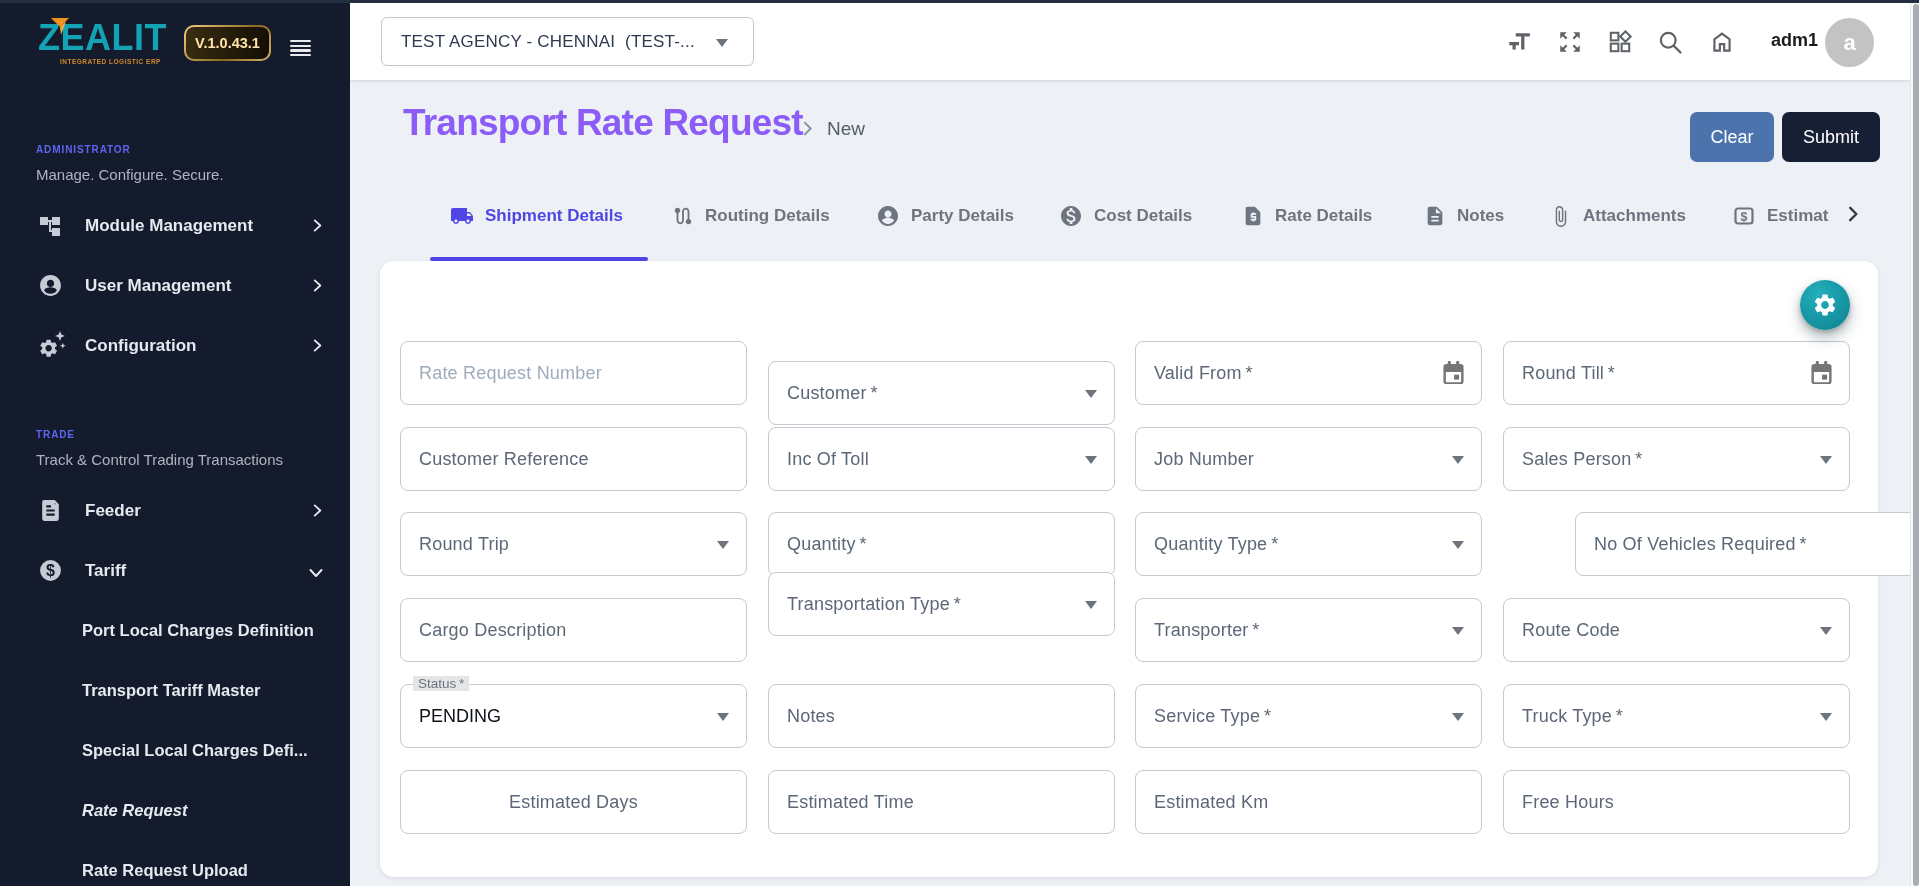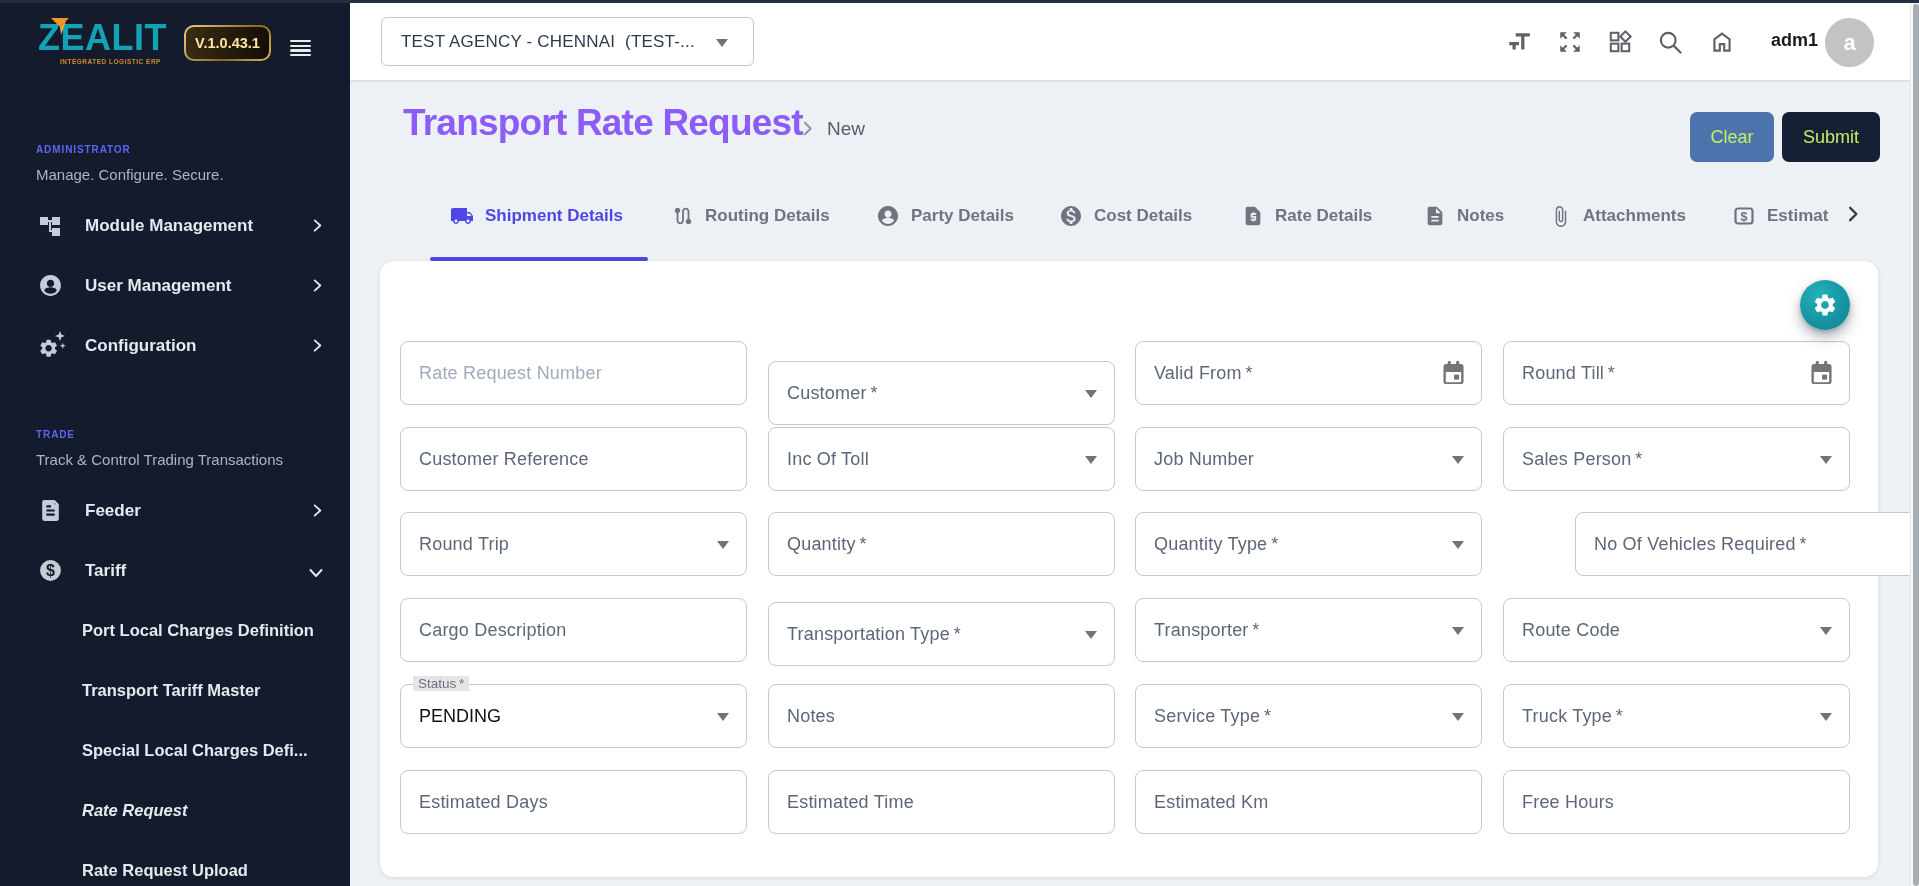--- a/index.html
+++ b/index.html
@@ -25,21 +25,21 @@
   .tri-down { width:0; height:0; border-left:6.5px solid transparent; border-right:6.5px solid transparent;
               border-top:8px solid #6d747e; }
   #adm1 { position:absolute; left:1421px; top:30px; font-size:18px; font-weight:bold; color:#1c1c1c; }
   #avatar { position:absolute; left:1475px; top:18px; width:49px; height:49px; border-radius:50%;
             background:#c3c3c3; color:#ffffff; font-size:22px; font-weight:bold;
             display:flex; align-items:center; justify-content:center; }
 
   
   #h1 { left:403px; top:102px; font-size:37px; font-weight:bold; color:#8b5cf6; letter-spacing:-0.8px; }
   #crumb-new { left:827px; top:118px; font-size:19px; color:#545d69; }
-  .btn { position:absolute; border-radius:7px; color:#bef264; font-size:18px; display:flex;
+  .btn { position:absolute; border-radius:7px; color:#ffffff; font-size:18px; display:flex;
          align-items:center; justify-content:center; font-weight:400; }
   #btn-clear { left:1690px; top:112px; width:84px; height:50px; background:#4d73ad; }
   #btn-submit { left:1782px; top:112px; width:98px; height:50px; background:#161f33; }
 
   
   .tab { position:absolute; top:196px; height:40px; display:flex; align-items:center; gap:11px;
          font-size:17px; font-weight:bold; color:#6e7480; white-space:nowrap; }
   .tab svg { flex:0 0 auto; }
   #tab-ink { left:430px; top:257px; width:218px; height:4px; background:#4f46e5; border-radius:2px; }
   #tab-more { left:1844px; top:205px; }
@@ -308,21 +308,21 @@
     <span class="lbl">Quantity Type *</span>
     <div class="tri tri-down"></div>
   </div>
 <div class="field" style="left:1543px; top:512px;margin-left:32px;">
     <span class="lbl">No Of Vehicles Required *</span>
   </div>
 
 <div class="field" style="left:400px; top:598px;">
     <span class="lbl">Cargo Description</span>
   </div>
-<div class="field" style="left:768px; top:602px;">
+<div class="field" style="left:768px; top:572px;">
     <span class="lbl">Transportation Type *</span>
     <div class="tri tri-down"></div>
   </div>
 <div class="field" style="left:1135px; top:598px;">
     <span class="lbl">Transporter *</span>
     <div class="tri tri-down"></div>
   </div>
 <div class="field" style="left:1503px; top:598px;">
     <span class="lbl">Route Code</span>
     <div class="tri tri-down"></div>
@@ -338,21 +338,21 @@
   </div>
 <div class="field" style="left:1135px; top:684px;">
     <span class="lbl">Service Type *</span>
     <div class="tri tri-down"></div>
   </div>
 <div class="field" style="left:1503px; top:684px;">
     <span class="lbl">Truck Type *</span>
     <div class="tri tri-down"></div>
   </div>
 
-<div class="field" style="left:400px; top:770px;">
+<div class="field" style="left:400px; top:770px;justify-content:center;">
     <span class="lbl">Estimated Days</span>
   </div>
 <div class="field" style="left:768px; top:770px;">
     <span class="lbl">Estimated Time</span>
   </div>
 <div class="field" style="left:1135px; top:770px;">
     <span class="lbl">Estimated Km</span>
   </div>
 <div class="field" style="left:1503px; top:770px;">
     <span class="lbl">Free Hours</span>

